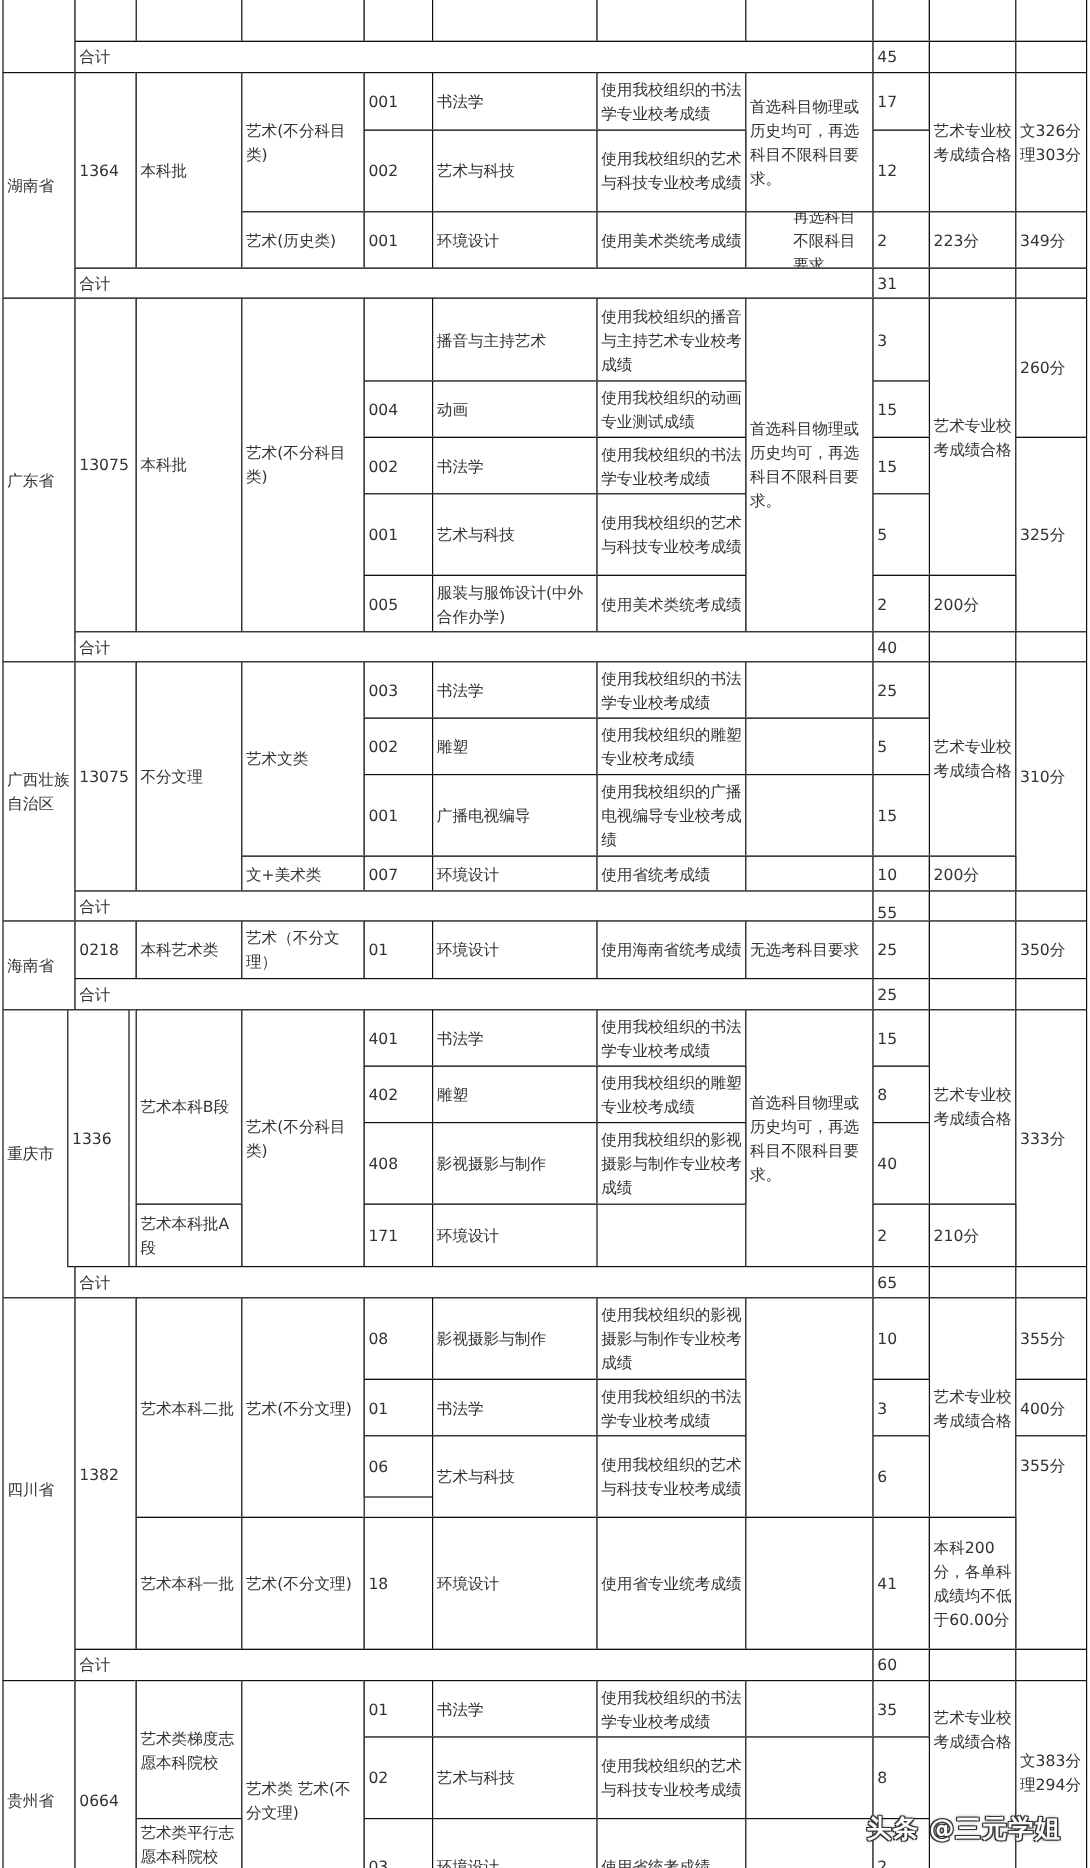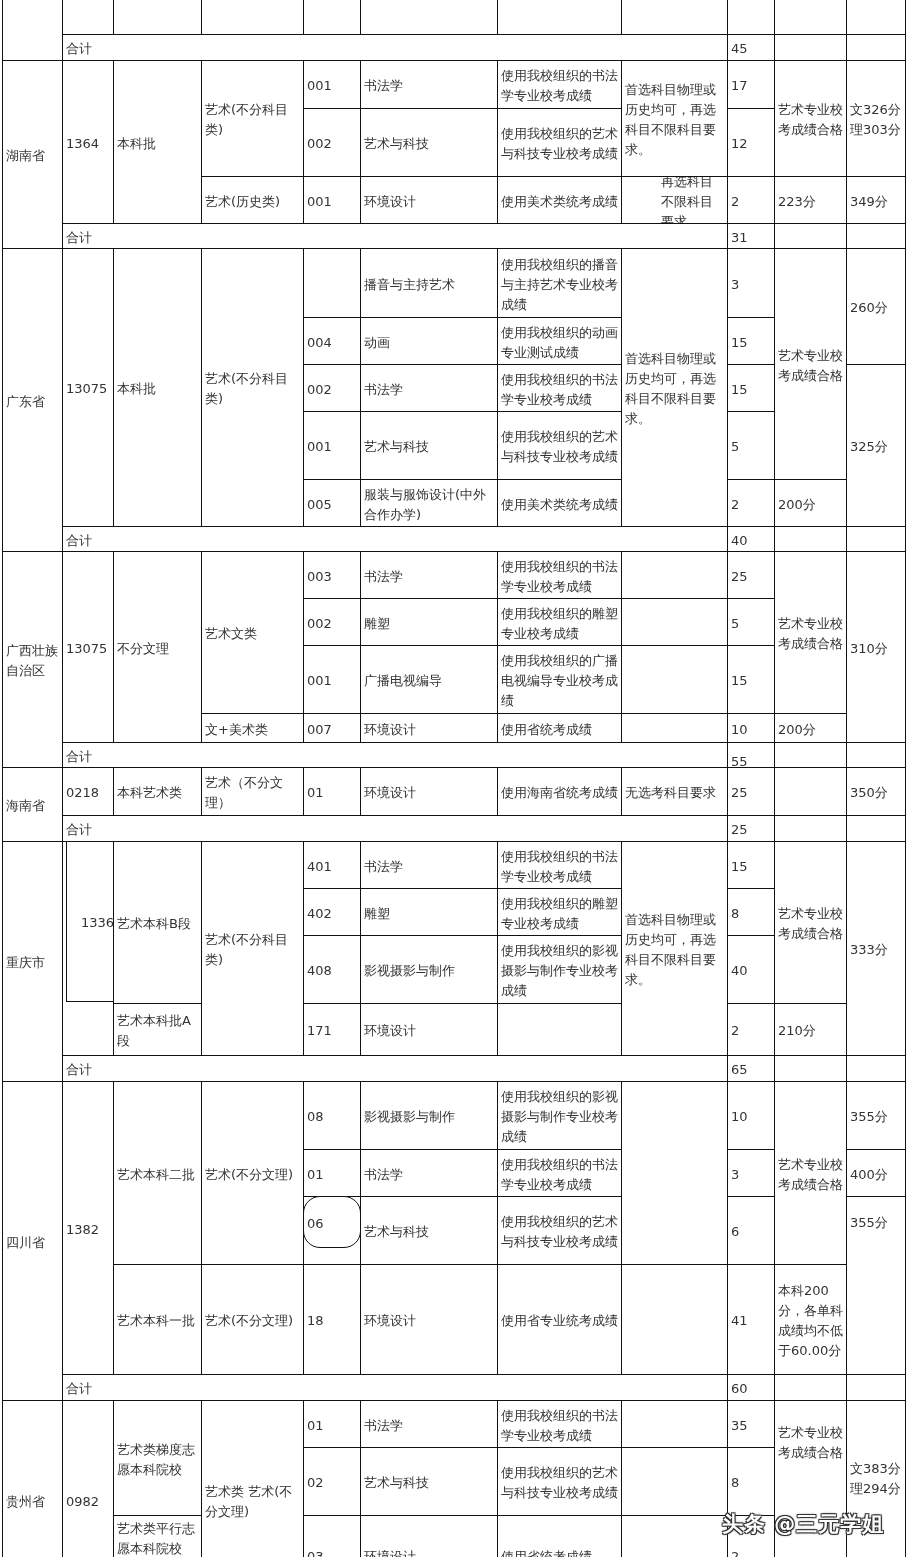--- a/index.html
+++ b/index.html
@@ -368,21 +368,21 @@
     </div>
     <div class="cell" style="left: 774px; width: 73px; top: 815px; height: 27px;">
       <span></span>
     </div>
     <div class="cell" style="left: 846px; width: 60px; top: 815px; height: 27px;">
       <span></span>
     </div>
     <div class="cell" style="left: 2px; width: 61px; top: 841px; height: 241px;">
       <span>重庆市</span>
     </div>
-    <div class="cell" style="left: 66px; width: 52px; top: 841px; height: 161px; justify-content: flex-end;">
+    <div class="cell" style="left: 56px; width: 52px; top: 841px; height: 215px;">
       <span>1336</span>
     </div>
     <div class="cell" style="left: 113px; width: 89px; top: 841px; height: 163px;">
       <span>艺术本科B段</span>
     </div>
     <div class="cell" style="left: 201px; width: 103px; top: 841px; height: 215px;">
       <span>艺术(不分科目类)</span>
     </div>
     <div class="cell" style="left: 303px; width: 58px; top: 841px; height: 48px;">
       <span>401</span>
@@ -497,21 +497,21 @@
     </div>
     <div class="cell" style="left: 497px; width: 125px; top: 1149px; height: 48px;">
       <span>使用我校组织的书法学专业校考成绩</span>
     </div>
     <div class="cell" style="left: 727px; width: 48px; top: 1149px; height: 48px;">
       <span>3</span>
     </div>
     <div class="cell" style="left: 846px; width: 60px; top: 1149px; height: 48px;">
       <span>400分</span>
     </div>
-    <div class="cell" style="left: 303px; width: 58px; top: 1196px; height: 52px; border-radius: 17px;">
+    <div class="cell" style="left: 303px; width: 58px; top: 1196px; height: 52px;">
       <span>06</span>
     </div>
     <div class="cell" style="left: 360px; width: 138px; top: 1196px; height: 69px;">
       <span>艺术与科技</span>
     </div>
     <div class="cell" style="left: 497px; width: 125px; top: 1196px; height: 69px;">
       <span>使用我校组织的艺术与科技专业校考成绩</span>
     </div>
     <div class="cell" style="left: 727px; width: 48px; top: 1196px; height: 69px;">
       <span>6</span>
@@ -552,21 +552,21 @@
     <div class="cell" style="left: 774px; width: 73px; top: 1374px; height: 27px;">
       <span></span>
     </div>
     <div class="cell" style="left: 846px; width: 60px; top: 1374px; height: 27px;">
       <span></span>
     </div>
     <div class="cell" style="left: 2px; width: 61px; top: 1400px; height: 201px;">
       <span>贵州省</span>
     </div>
     <div class="cell" style="left: 62px; width: 52px; top: 1400px; height: 201px;">
-      <span>0982</span>
+      <span>0664</span>
     </div>
     <div class="cell" style="left: 113px; width: 89px; top: 1400px; height: 116px;">
       <span>艺术类梯度志愿本科院校</span>
     </div>
     <div class="cell" style="left: 201px; width: 103px; top: 1400px; height: 201px;">
       <span>艺术类 艺术(不分文理)</span>
     </div>
     <div class="cell" style="left: 303px; width: 58px; top: 1400px; height: 48px;">
       <span>01</span>
     </div>

